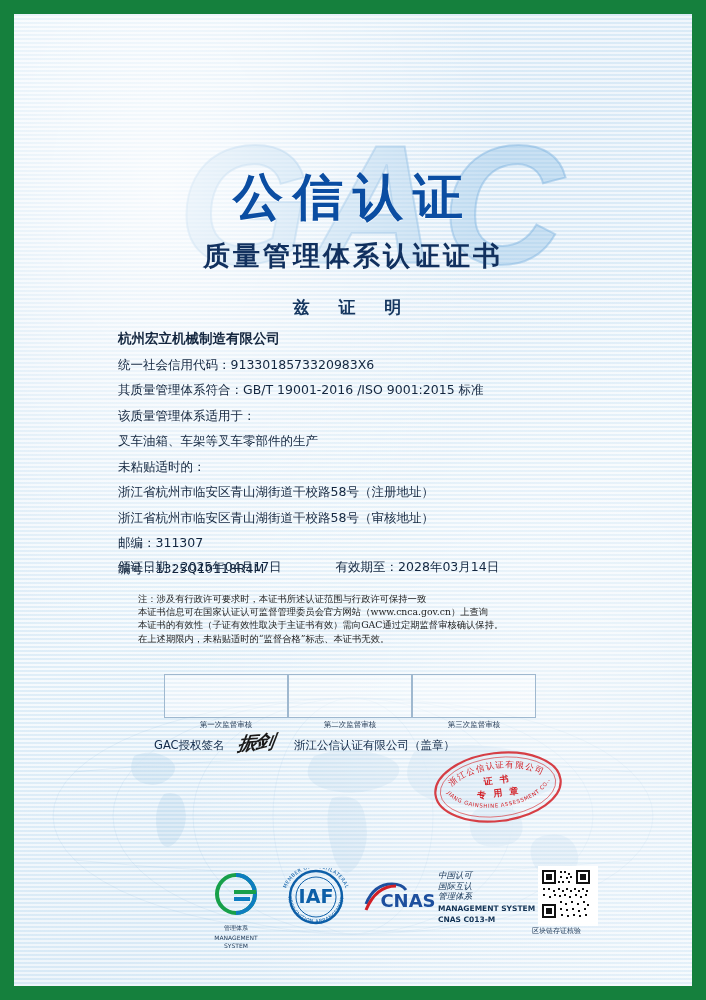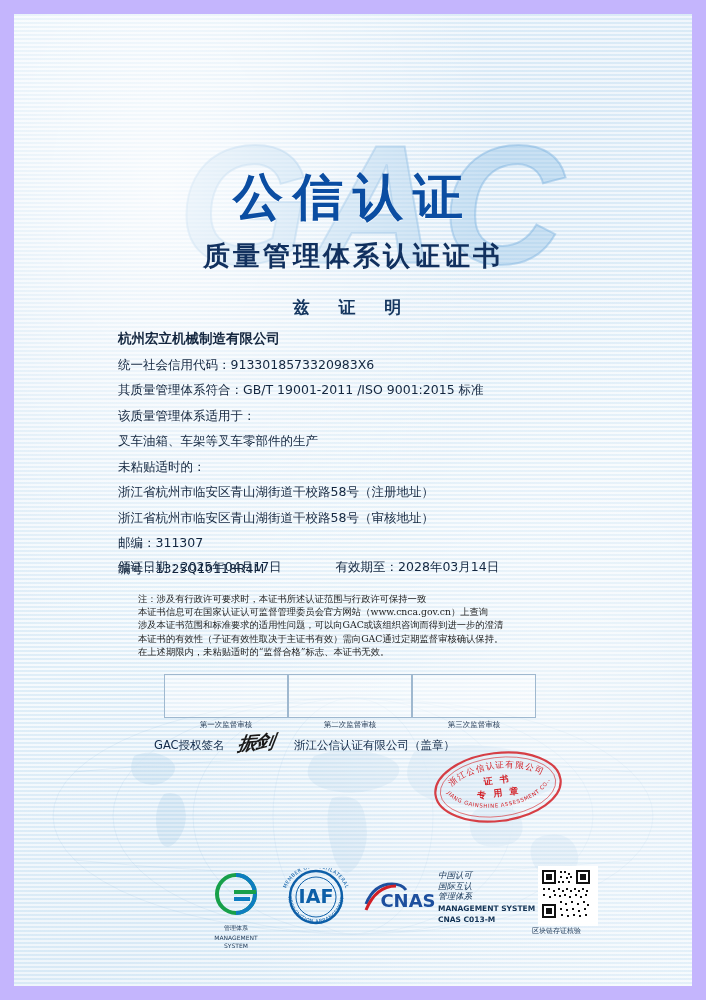--- a/index.html
+++ b/index.html
@@ -8,21 +8,21 @@
     background: #ffffff;
   }
   body {
     font-family: "Liberation Sans", sans-serif;
   }
   .page {
     position: relative;
     width: 706px;
     height: 1000px;
     overflow: hidden;
-    background: #c4b5fd;
+    background: #15803d;
   }
   
   .cert {
     position: absolute;
     left: 14px;
     top: 14px;
     width: 678px;
     height: 972px;
     background:
       repeating-linear-gradient(0deg, rgba(255,255,255,0.55) 0px, rgba(255,255,255,0.55) 2px, rgba(214,233,246,0.55) 2px, rgba(214,233,246,0.55) 4px),
@@ -334,39 +334,38 @@
 
     <div class="content">
 
       <div class="title-cn">公信认证</div>
       <div class="title-sub">质量管理体系认证证书</div>
       <div class="hereby">兹 证 明</div>
 
       <div class="body-block">
         <div class="line company">杭州宏立机械制造有限公司</div>
         <div class="line">统一社会信用代码：9133018573320983X6</div>
-        <div class="line">其质量管理体系符合：GB/T 19001-2011 /ISO 9001:2015 标准</div>
+        <div class="line">其质量管理体系符合：GB/T 19001-2016 /ISO 9001:2015 标准</div>
         <div class="line">该质量管理体系适用于：</div>
         <div class="line">叉车油箱、车架等叉车零部件的生产</div>
         <div class="line">未粘贴适时的：</div>
         <div class="line">浙江省杭州市临安区青山湖街道干校路58号（注册地址）</div>
         <div class="line">浙江省杭州市临安区青山湖街道干校路58号（审核地址）</div>
         <div class="line">邮编：311307</div>
         <div class="line">编号：1325Q10118R4M</div>
       </div>
 
       <div class="dates">
         <span>颁证日期：2025年04月17日</span>
         <span class="valid">有效期至：2028年03月14日</span>
       </div>
 
       <div class="notes">
         <div class="n">注：涉及有行政许可要求时，本证书所述认证范围与行政许可保持一致</div>
         <div class="n">本证书信息可在国家认证认可监督管理委员会官方网站（www.cnca.gov.cn）上查询</div>
-        <div class="n">涉及本证书范围和标准要求的适用性问题，可以向GAC或该组织咨询而得到进一步的澄清</div>
         <div class="n">本证书的有效性（子证有效性取决于主证书有效）需向GAC通过定期监督审核确认保持。</div>
         <div class="n">在上述期限内，未粘贴适时的“监督合格”标志、本证书无效。</div>
       </div>
 
       <div class="sv-row">
         <div class="sv-box">
           <div class="sv-label">第一次监督审核</div>
         </div>
         <div class="sv-box">
           <div class="sv-label">第二次监督审核</div>

